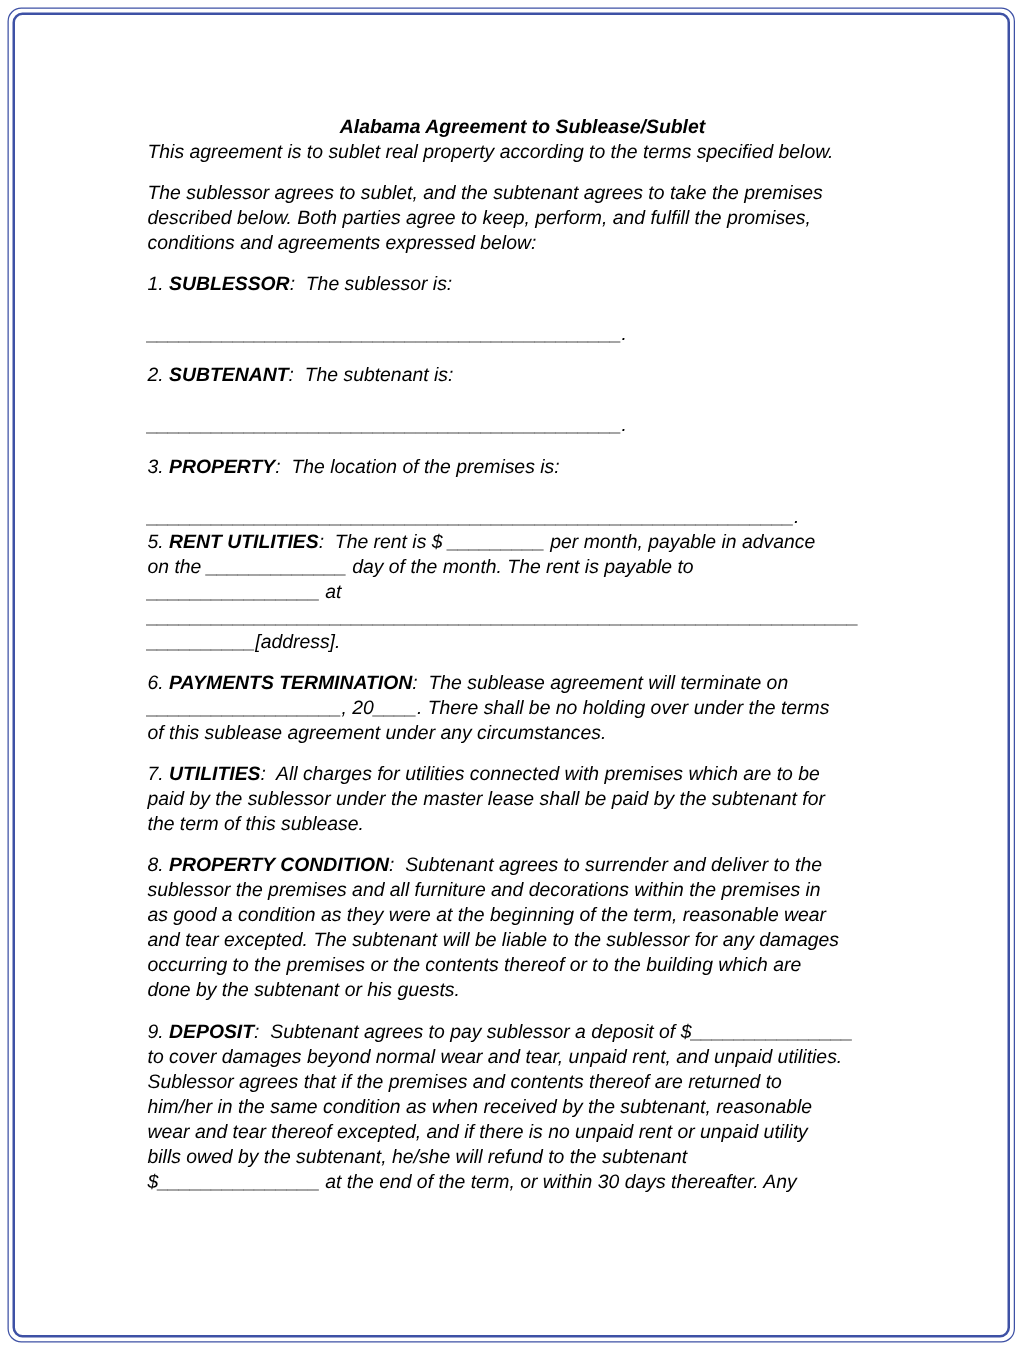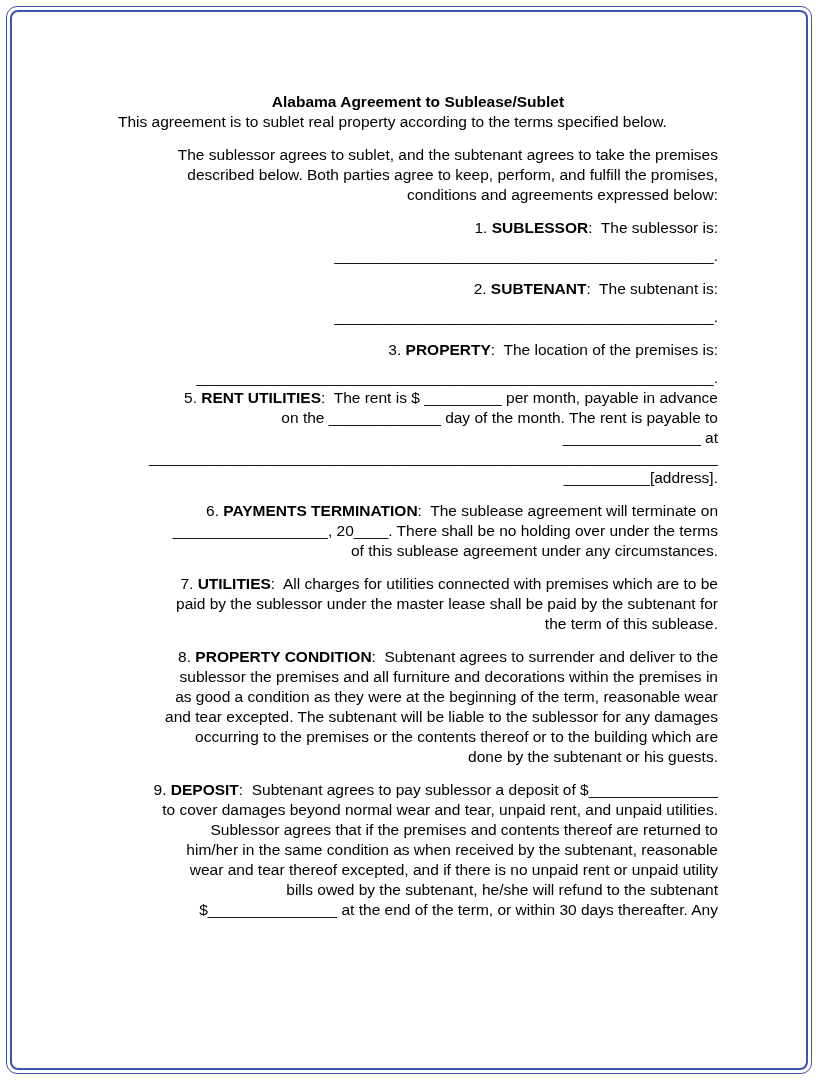--- a/index.html
+++ b/index.html
@@ -9,20 +9,21 @@
     width: 818px; height: 1080px;
     background: var(--page-bg);
     font-family: "Liberation Sans", sans-serif;
     color: #000;
   }
   .page {
     position: relative;
     width: 818px; height: 1080px;
     background: var(--page-bg);
     overflow: hidden;
+    font-style: italic;
   }
   .frame-outer {
     position: absolute; left: 6px; top: 6px; right: 6px; bottom: 6px;
     border: 1px solid var(--frame-color);
     border-radius: 11px;
     pointer-events: none;
   }
   .frame-inner {
     position: absolute; left: 10px; top: 10px; right: 10px; bottom: 10px;
     border: 2px solid var(--frame-color);
@@ -37,25 +38,25 @@
     line-height: 20px;
   }
   .title {
     margin: 0;
     font-size: 15.5px;
     line-height: 20px;
     font-weight: bold;
     text-align: center;
   }
   .subtitle { margin: 0; }
-  .pre { white-space: pre-wrap; text-align: right; }
+  .pre { white-space: pre-wrap; }
   .intro { margin: 13px 0 0 0; }
   .section { margin-top: 13px; }
   .section.tight { margin-top: 0; }
-  .blank { margin-top: 8px; }
+  .blank { margin-top: 20px; }
   .label { font-weight: bold; }
 </style>
 </head>
 <body>
 
 <div class="page">
   <div class="frame-outer"></div>
   <div class="frame-inner"></div>
 
   <div class="content">

